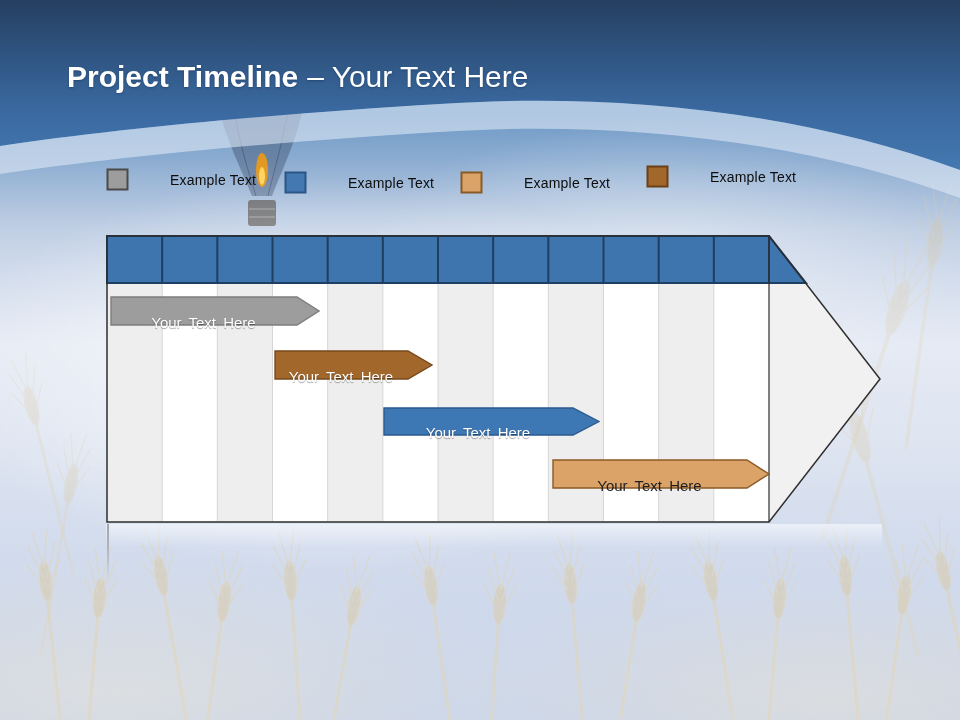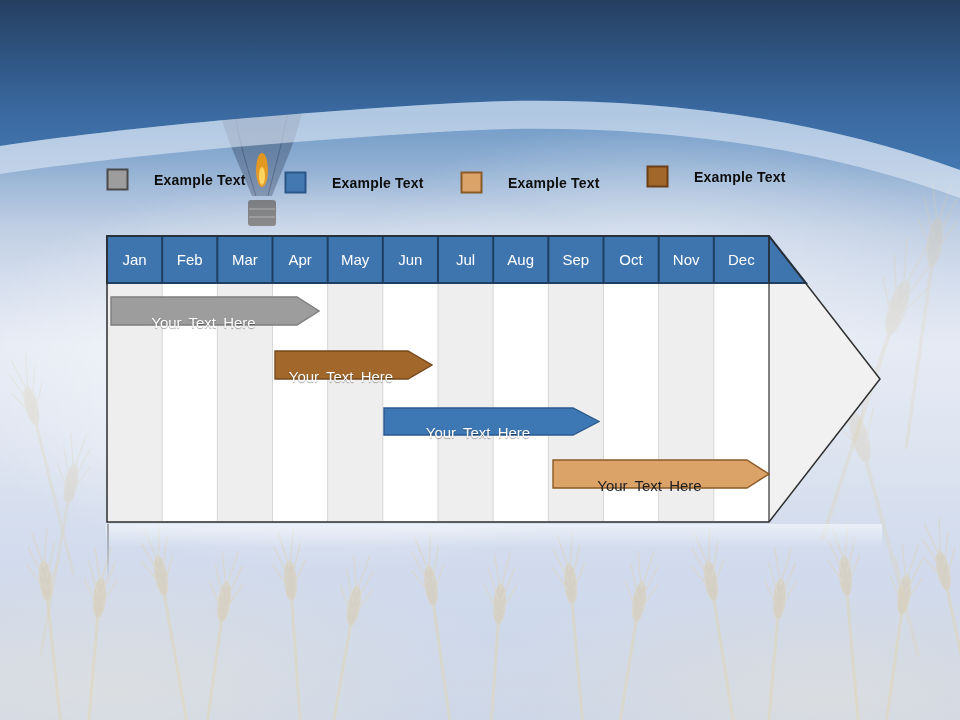--- a/index.html
+++ b/index.html
@@ -40,21 +40,21 @@
     text-shadow:0 1px 2px rgba(10,30,60,.35);
   }
   .title .t-bold{font-weight:bold;}
   .title .t-light{font-weight:normal;margin-left:9px;}
   
   .legend-item{position:absolute;z-index:4;display:flex;align-items:center;}
   .li1{left:106px;top:168px;}
   .li2{left:284px;top:171px;}
   .li3{left:460px;top:171px;}
   .li4{left:646px;top:165px;}
-  .legend-label{margin-left:1px;font-size:14px;font-weight:bold;color:#0d0d0d;letter-spacing:.2px;padding-left:24px;}
+  .legend-label{margin-left:17px;font-size:14px;font-weight:normal;color:#0d0d0d;letter-spacing:.2px;padding-left:24px;}
   
   .chart{position:absolute;left:106px;top:235px;width:776px;height:288px;z-index:4;}
   .chart-svg{position:absolute;left:0;top:0;}
   .months{position:absolute;left:1px;top:1px;width:662px;height:47px;display:flex;}
   .month{width:55.17px;display:flex;align-items:center;justify-content:center;
          color:#ffffff;font-size:15px;}
   .bar{position:absolute;}
   .bar svg{position:absolute;left:0;top:0;display:block;}
   .bar-label{
     position:absolute;left:0;top:11px;text-align:center;font-size:15px;word-spacing:3px;
@@ -135,20 +135,23 @@
         <stop offset="0" stop-color="#253f60"></stop>
         <stop offset="0.3" stop-color="#2e537f"></stop>
         <stop offset="0.65" stop-color="#3a69a0"></stop>
         <stop offset="1" stop-color="#4478b0"></stop>
       </linearGradient>
     </defs>
     <path d="M0,0 H960 V170 C780,104 585,94 440,104 C300,112 120,128 0,146 Z" fill="url(#hdr)"></path>
     <path d="M0,146 C120,128 300,112 440,104 C585,94 780,104 960,170 L960,198 C780,132 585,122 440,132 C300,140 120,156 0,174 Z" fill="rgba(226,234,246,0.58)"></path>
   </svg>
 
+  <div class="title">
+    <span class="t-bold">Project Timeline</span><span class="t-light">– Your Text Here</span>
+  </div>
 
   <div class="legend-item li1">
     <svg width="23" height="23">
       <rect x="1.5" y="1.5" width="20" height="20" stroke-width="2" fill="#9d9d9d" stroke="#4a4a4a"></rect>
     </svg>
     <span class="legend-label">Example Text</span>
   </div>
   <div class="legend-item li2">
     <svg width="23" height="23">
       <rect x="1.5" y="1.5" width="20" height="20" stroke-width="2" fill="#4478b1" stroke="#2a5586"></rect>
@@ -190,34 +193,20 @@
       </g>
 
       <polygon points="1,1 663,1 700,48 1,48" stroke-width="2" fill="#3f75ae" stroke="#1e3e62"></polygon>
       <path d="M56.17,2 V47 M111.33,2 V47 M166.5,2 V47 M221.67,2 V47 M276.83,2 V47 M332,2 V47 M387.17,2 V47 M442.33,2 V47 M497.5,2 V47 M552.67,2 V47 M607.83,2 V47 M663,2 V47" stroke="#1e3e62" stroke-width="2"></path>
 
       <line x1="663" y1="1" x2="663" y2="287" stroke="#2e2e2e" stroke-width="1.2"></line>
 
       <path d="M1,1 H663 L774,144 L663,287 H1 Z" fill="none" stroke="#2e2e2e" stroke-width="1.5"></path>
     </svg>
 
-    <div class="months">
-      <div class="month">Jan</div>
-      <div class="month">Feb</div>
-      <div class="month">Mar</div>
-      <div class="month">Apr</div>
-      <div class="month">May</div>
-      <div class="month">Jun</div>
-      <div class="month">Jul</div>
-      <div class="month">Aug</div>
-      <div class="month">Sep</div>
-      <div class="month">Oct</div>
-      <div class="month">Nov</div>
-      <div class="month">Dec</div>
-    </div>
 
     <div class="bar bar1">
       <svg width="210" height="30">
           <polygon points="1,1 187,1 209,15 187,29 1,29" stroke-width="1.4" fill="#9d9d9d" stroke="#7e7e7e"></polygon>
         </svg>
       <span class="bar-label light">Your Text Here</span>
     </div>
     <div class="bar bar2">
       <svg width="159" height="30">
           <polygon points="1,1 134,1 158,15 134,29 1,29" stroke-width="1.4" fill="#a2672b" stroke="#774a1d"></polygon>

